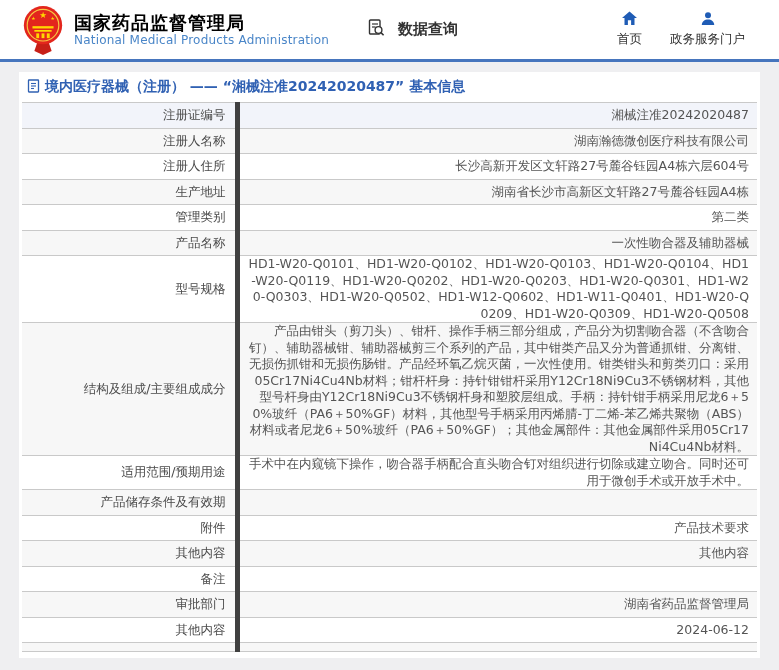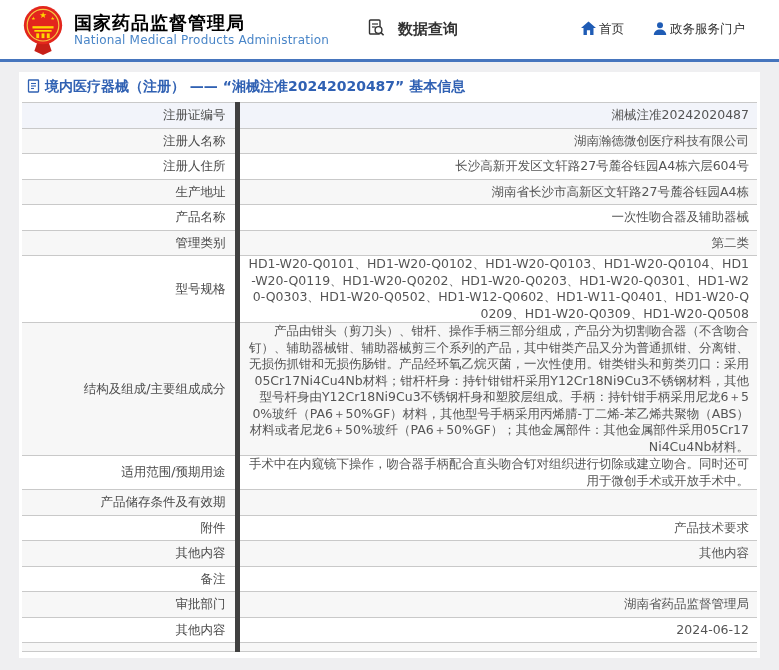--- a/index.html
+++ b/index.html
@@ -26,21 +26,21 @@
   .nav-data-query {
     display: flex; align-items: center; gap: 12px;
     margin-left: 38px; cursor: pointer;
     font-size: 15px; font-weight: 600; color: #333;
   }
   .header-right {
     margin-left: auto; display: flex; align-items: center; gap: 28px;
     padding-right: 14px;
   }
   .header-nav-item {
-    display: flex; flex-direction: row; align-items: center; gap: 2px;
+    display: flex; flex-direction: column; align-items: center; gap: 2px;
     cursor: pointer; font-size: 12.5px; color: #333;
   }
   
   .page { padding: 10px 19px 0 19px; }
   .card { background: #ffffff; padding: 0 3px 6px 3px; }
   .breadcrumb-bar {
     height: 30px; display: flex; align-items: center; gap: 5px;
     padding-left: 5px;
     font-size: 14px; font-weight: 600; color: #3061b3;
   }
@@ -163,29 +163,29 @@
             <td class="value-cell"><span>长沙高新开发区文轩路27号麓谷钰园A4栋六层604号</span></td>
           </tr>
           <tr>
             <td class="label-cell"><span class="label-inner">
                 <span>生产地址</span>
               </span></td>
             <td class="value-cell"><span>湖南省长沙市高新区文轩路27号麓谷钰园A4栋</span></td>
           </tr>
           <tr>
             <td class="label-cell"><span class="label-inner">
+                <span>管理类别</span>
+              </span></td>
+            <td class="value-cell"><span>第二类</span></td>
+          </tr>
+          <tr>
+            <td class="label-cell"><span class="label-inner">
                 <span>产品名称</span>
               </span></td>
             <td class="value-cell"><span>一次性吻合器及辅助器械</span></td>
-          </tr>
-          <tr>
-            <td class="label-cell"><span class="label-inner">
-                <span>管理类别</span>
-              </span></td>
-            <td class="value-cell"><span>第二类</span></td>
           </tr>
           <tr>
             <td class="label-cell"><span class="label-inner">
                 <span>型号规格</span>
               </span></td>
             <td class="value-cell"><span>HD1-W20-Q0101、HD1-W20-Q0102、HD1-W20-Q0103、HD1-W20-Q0104、HD1-W20-Q0119、HD1-W20-Q0202、HD1-W20-Q0203、HD1-W20-Q0301、HD1-W20-Q0303、HD1-W20-Q0502、HD1-W12-Q0602、HD1-W11-Q0401、HD1-W20-Q0209、HD1-W20-Q0309、HD1-W20-Q0508</span></td>
           </tr>
           <tr>
             <td class="label-cell"><span class="label-inner">
                 <span>结构及组成/主要组成成分</span>

